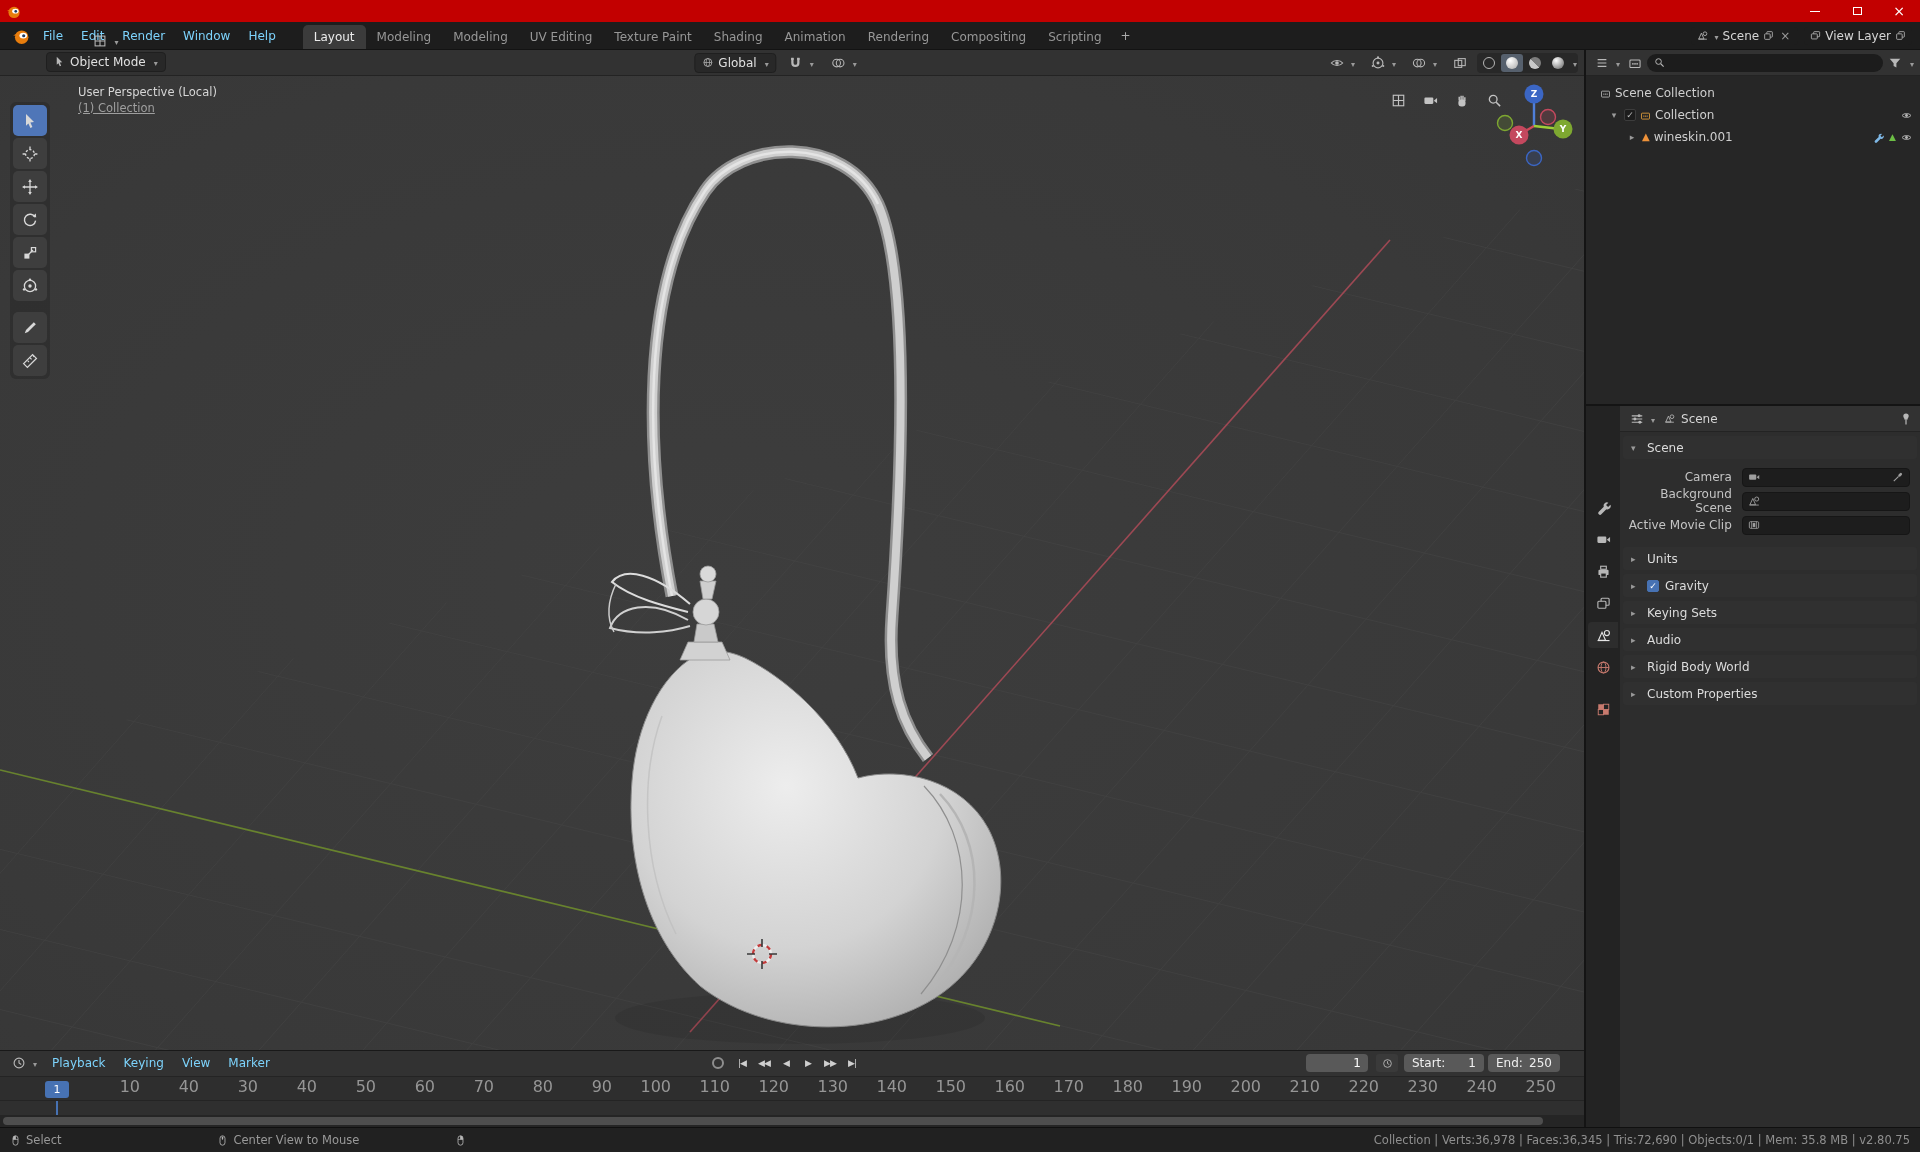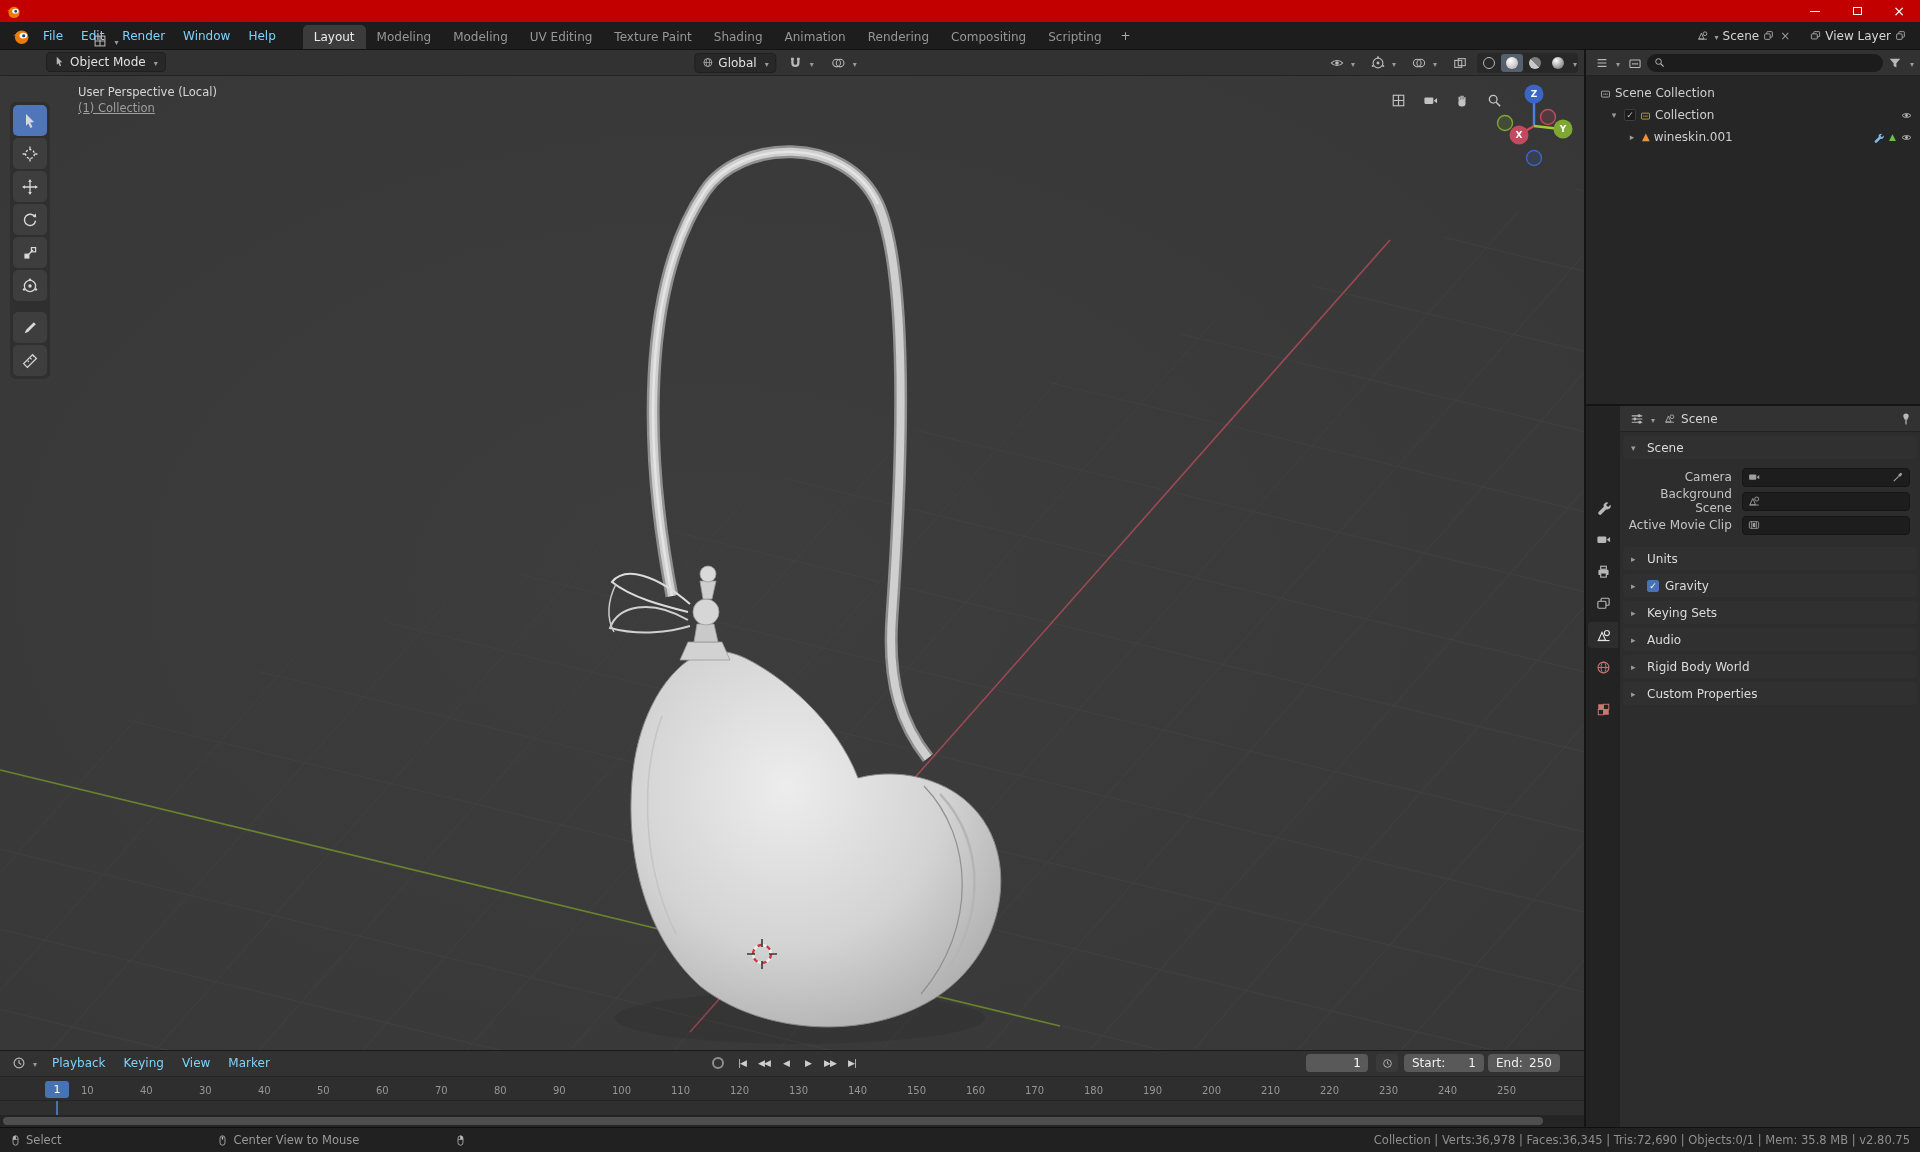--- a/index.html
+++ b/index.html
@@ -93,21 +93,21 @@
   .tl-frame-field { position:absolute; left:1306px; width:62px; height:18px; background:#595959; border-radius:4px;
     color:#fff; display:flex; align-items:center; justify-content:flex-end; padding:0 7px; }
   .tl-clock-btn { position:absolute; left:1376px; width:22px; height:18px; display:flex; align-items:center; justify-content:center;
     background:#3a3a3a; border-radius:3px; }
   .tl-range { position:absolute; height:18px; background:#595959; border-radius:4px; color:#efefef;
     display:flex; align-items:center; justify-content:space-between; padding:0 8px; }
   .tl-start { left:1404px; width:80px; }
   .tl-end { left:1488px; width:72px; }
   .tl-ruler { height:25px; background:#2e2e2e; border-bottom:1px solid #242424; position:relative; overflow:hidden; }
   .tl-ticks { display:flex; padding-left:81px; height:100%; align-items:flex-end; }
-  .tick { width:59px; flex:none; text-align:left; color:#969696; font-size:10px; padding-bottom:4px; }
+  .tick { width:59px; flex:none; text-align:right; color:#969696; font-size:16px; padding-bottom:4px; }
   .playhead-badge { position:absolute; left:45px; top:4px; width:24px; height:17px; background:#4772b3; border-radius:3px;
     color:#fff; font-size:11px; display:flex; align-items:center; justify-content:center; }
   .tl-track { height:14px; background:#2f2f2f; position:relative; }
   .playhead-line { position:absolute; left:56px; top:0; bottom:0; width:2px; background:#4772b3; }
   .tl-scroll { height:12px; background:#252525; position:relative; }
   .tl-thumb { position:absolute; left:3px; top:2px; height:8px; width:1540px; background:#4e4e4e; border-radius:4px; }
 
   
   .outliner { height:354px; display:flex; flex-direction:column; background:#262626; }
   .ol-header { height:26px; background:#323232; border-bottom:1px solid #232323; display:flex; align-items:center;

